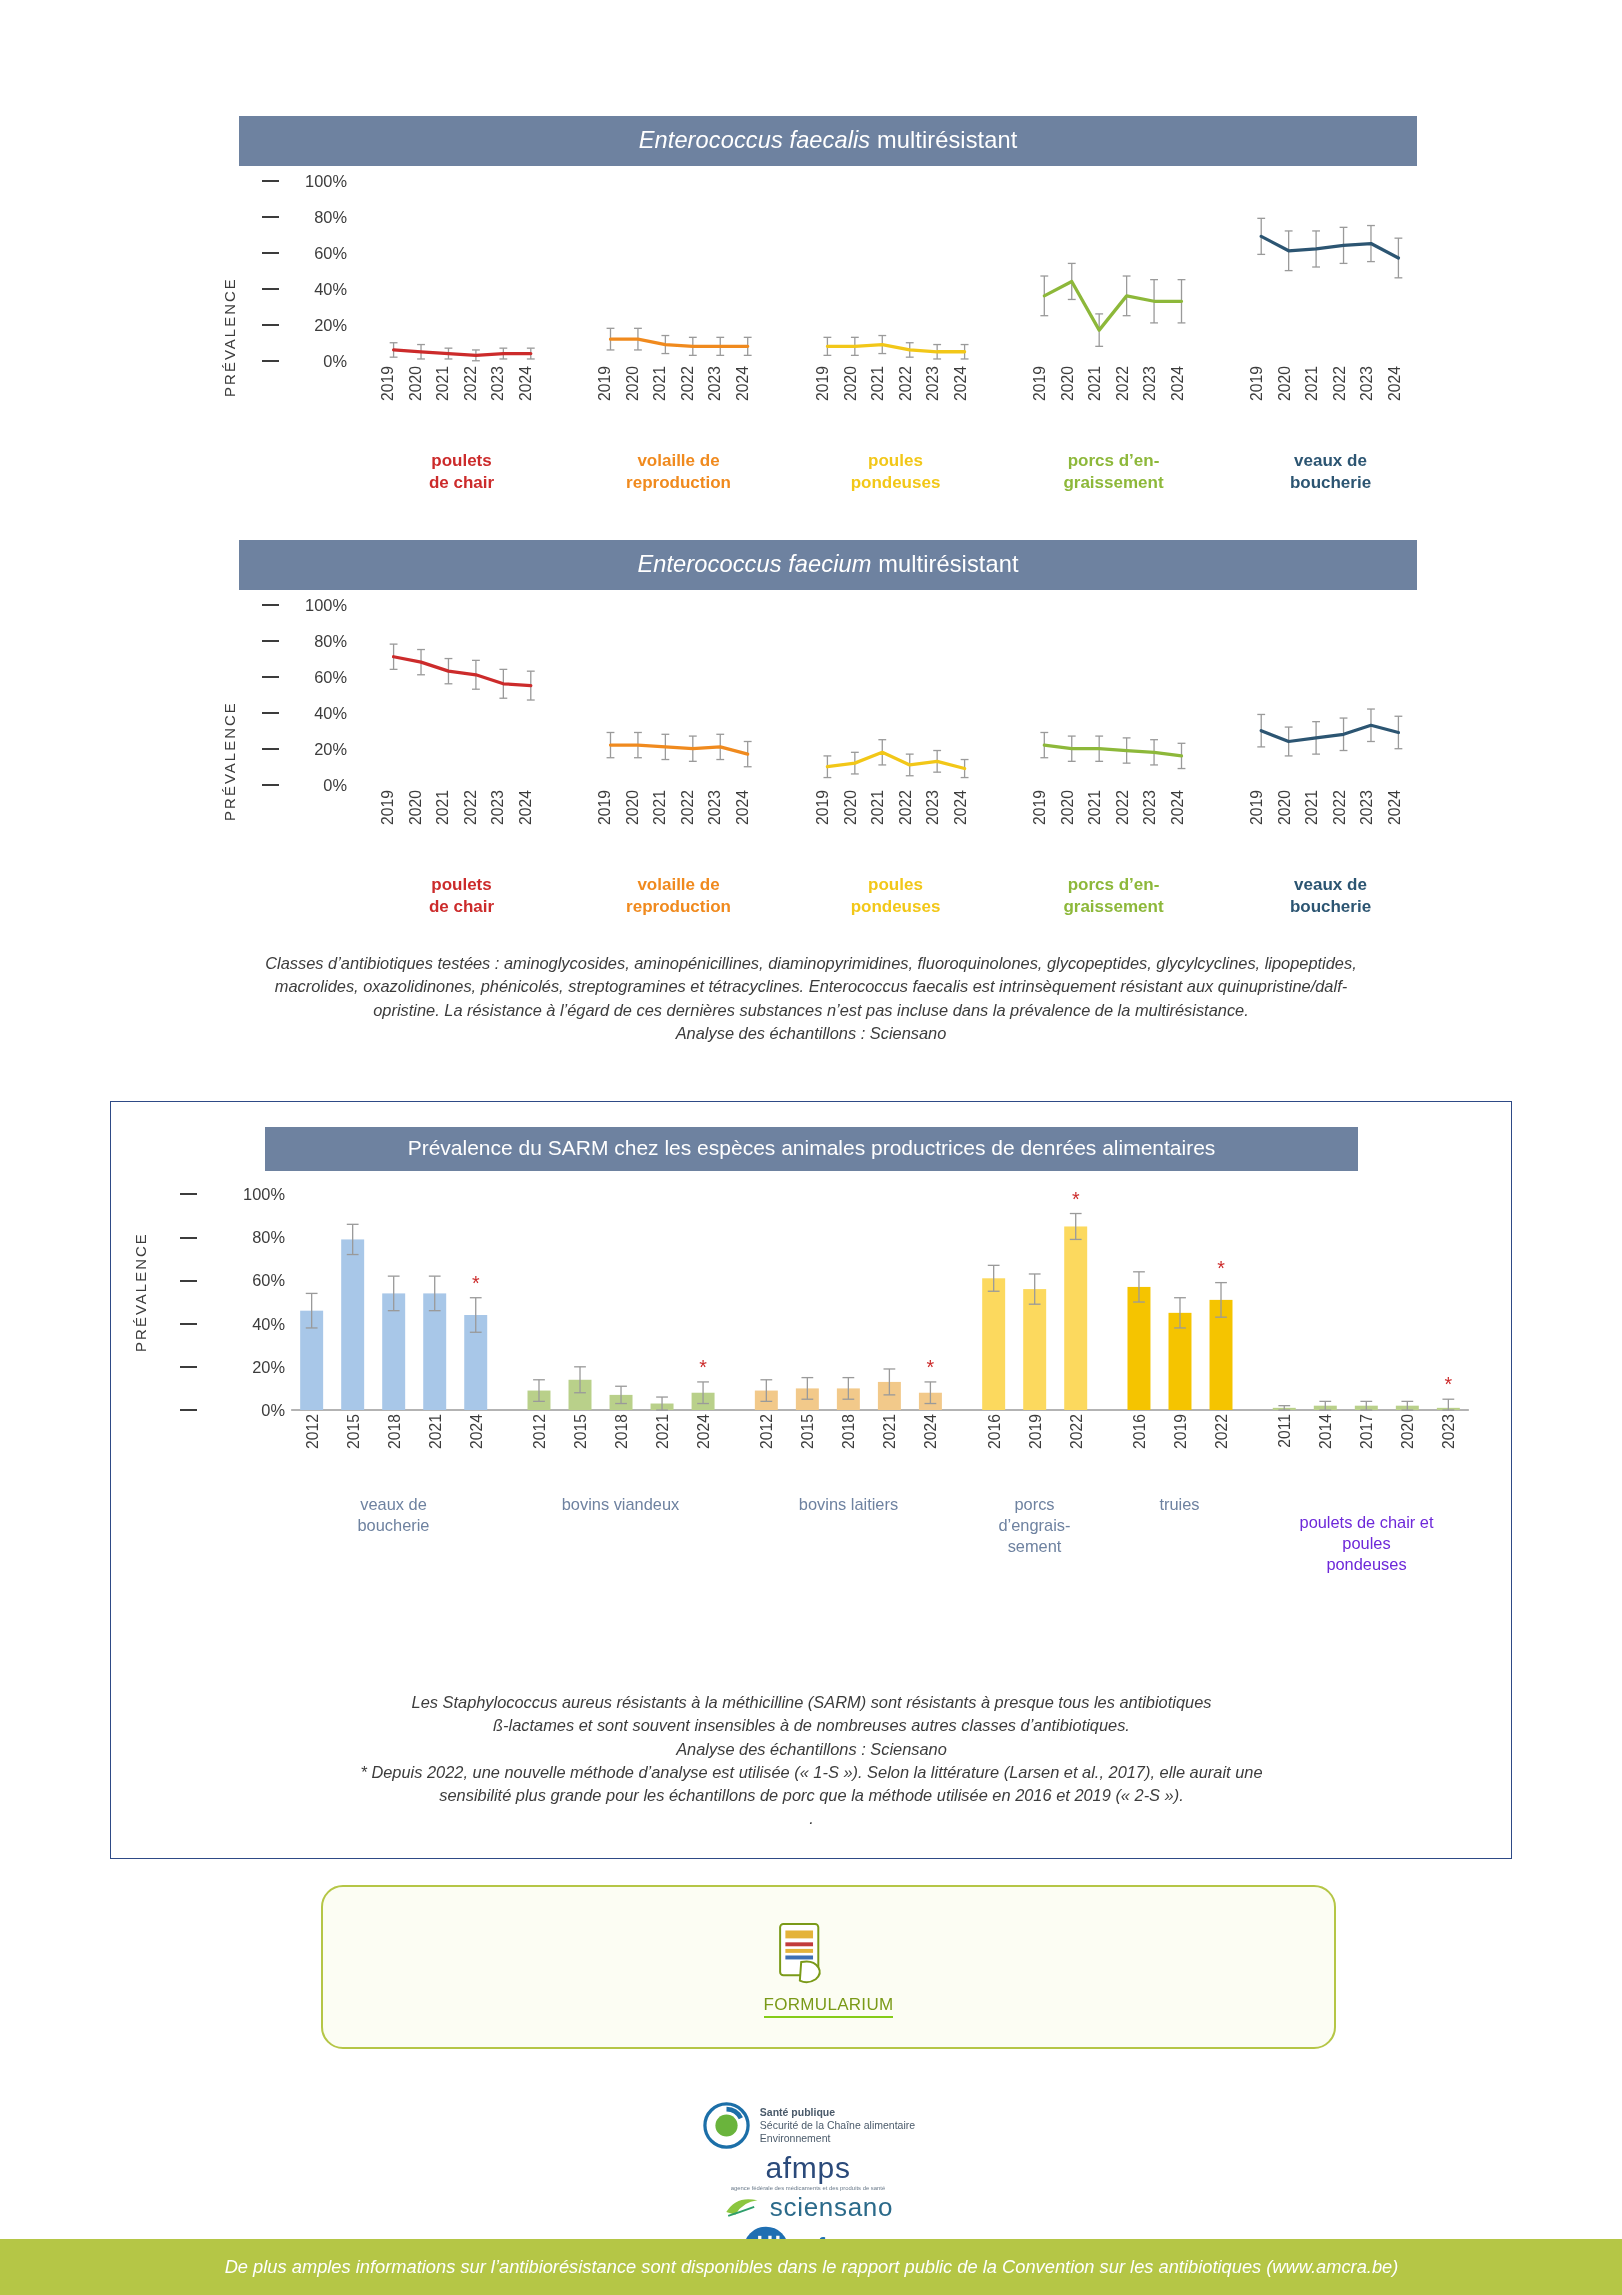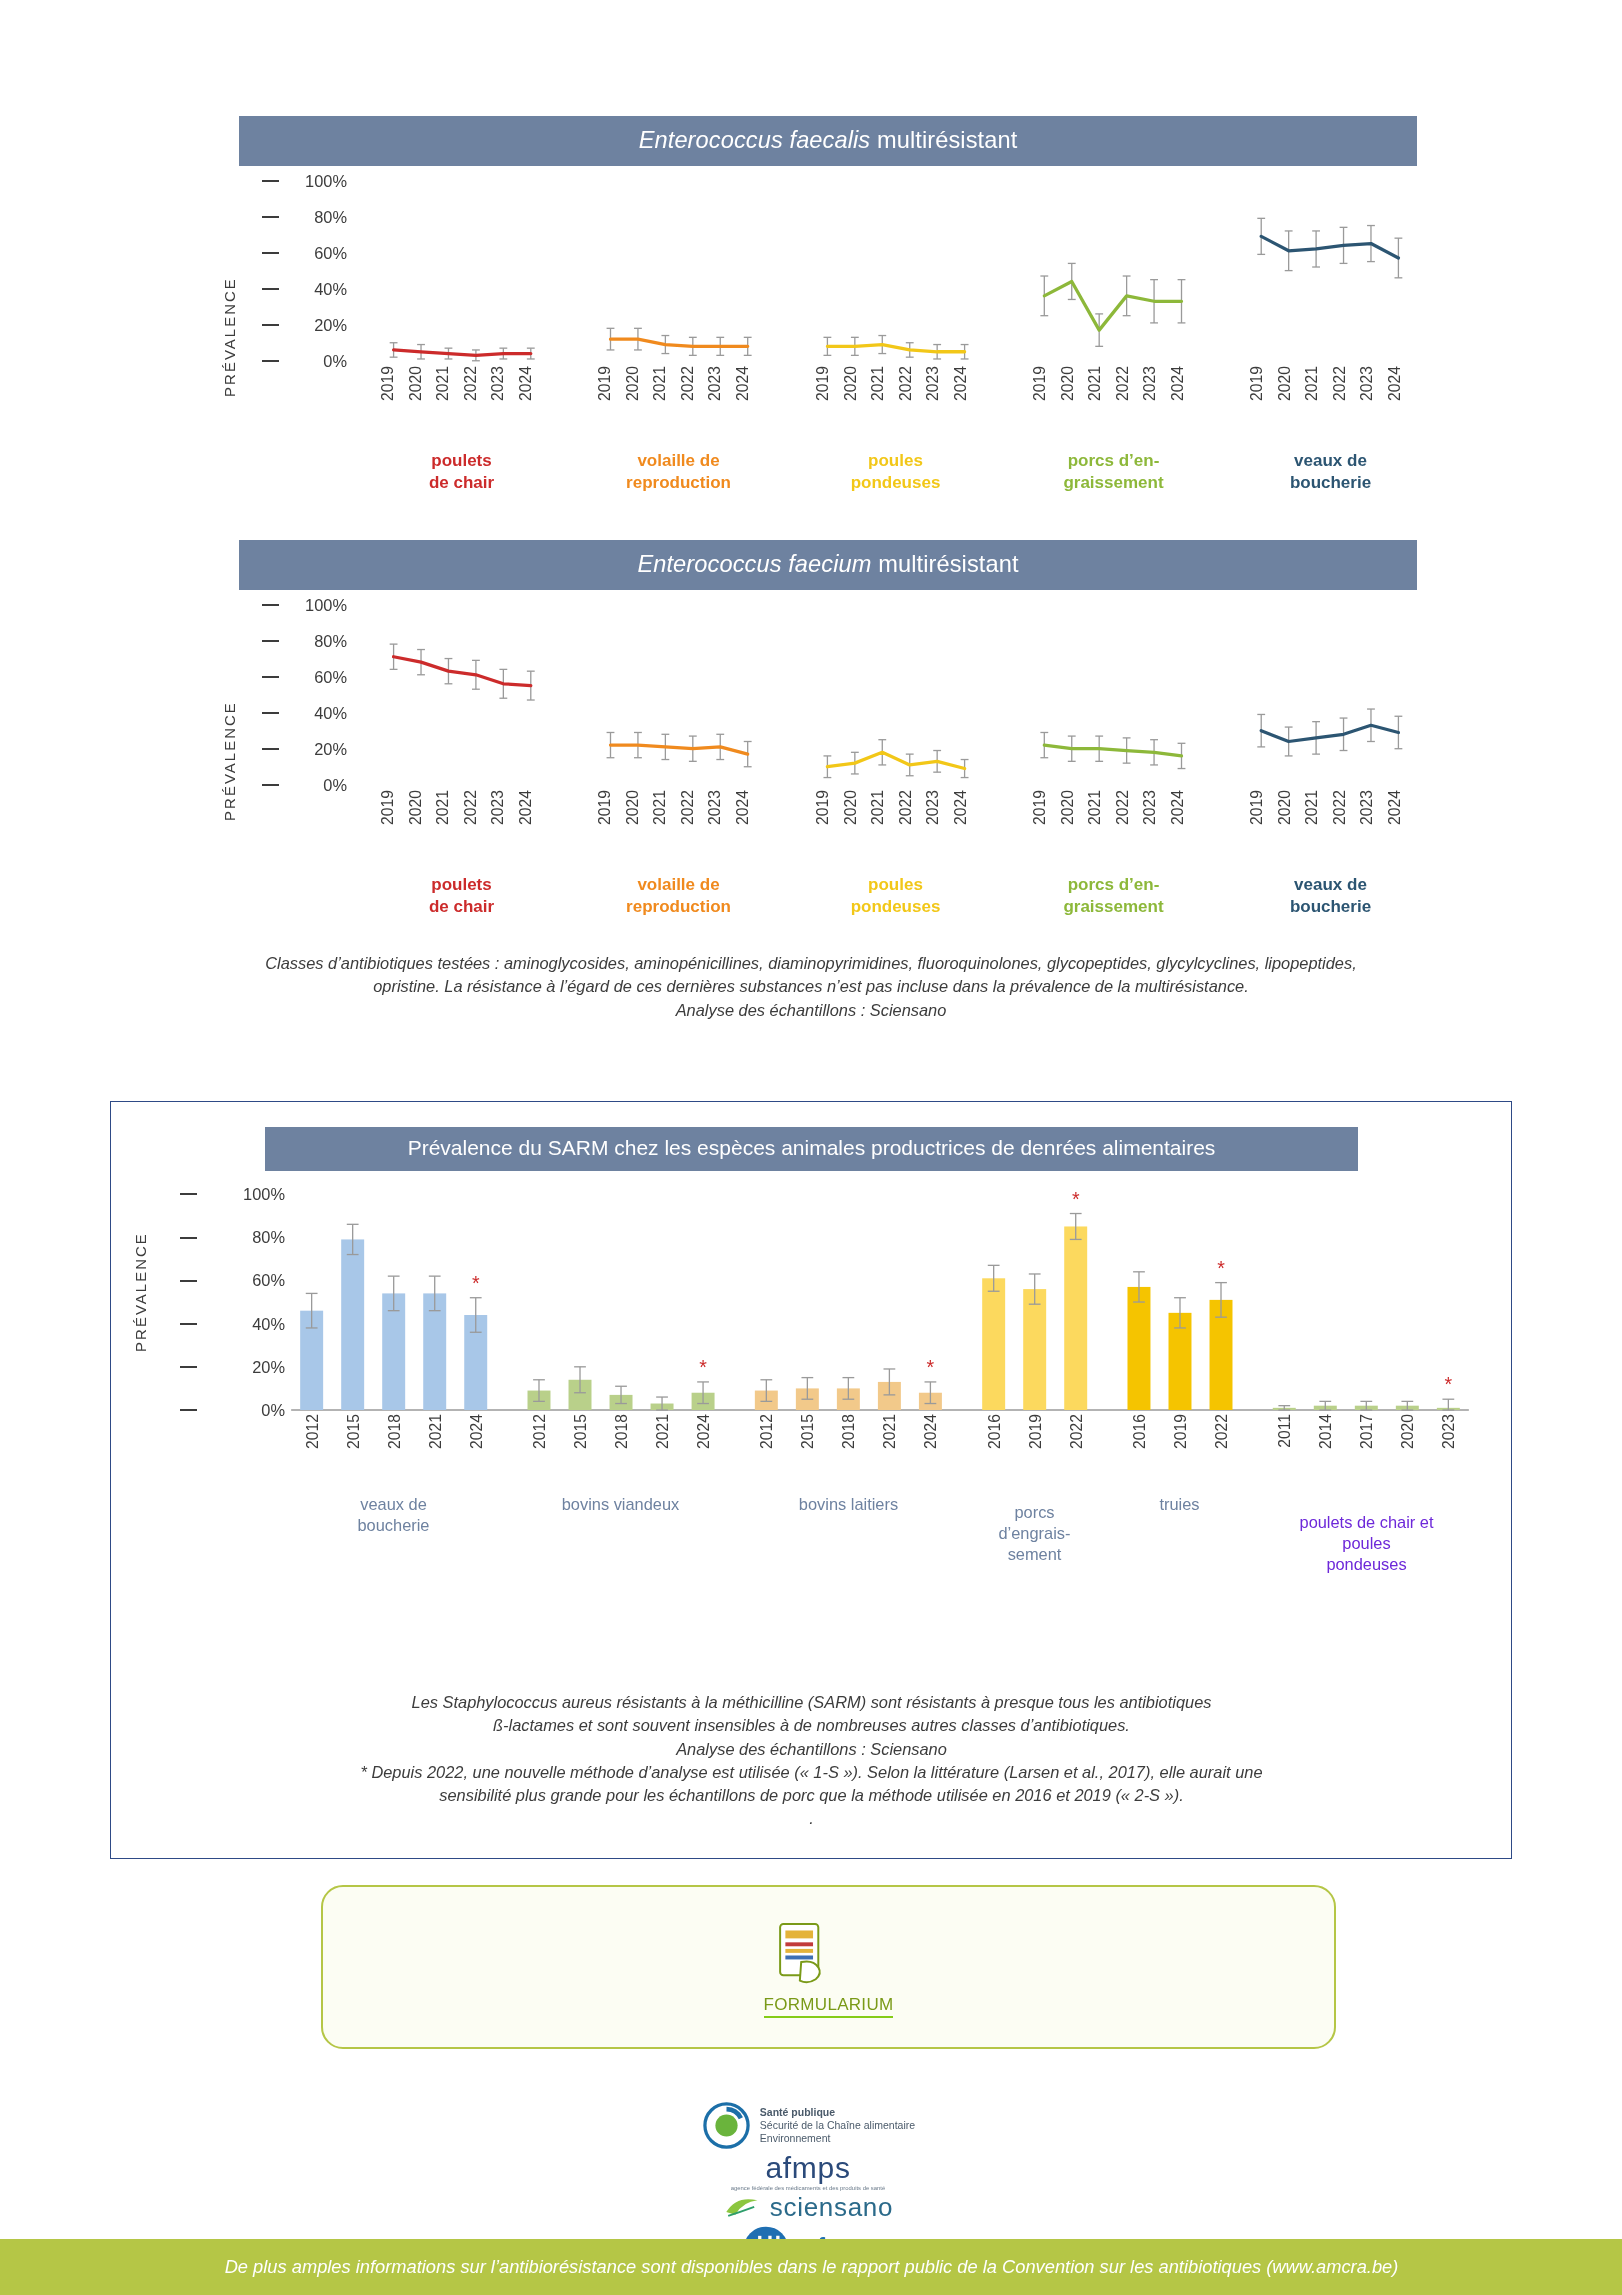--- a/index.html
+++ b/index.html
@@ -489,20 +489,21 @@
         </div>
         <div class="grp-label" style="position: absolute; left: 869px; top: 84px; width: 217px; color: rgb(44, 85, 114);">
           <div>veaux de</div>
           <div>boucherie</div>
         </div>
       </div>
   </div>
 
   <div style="position:absolute;left:39px;top:952px;width:1544px;">
     <div class="note">Classes d’antibiotiques testées : aminoglycosides, aminopénicillines, diaminopyrimidines, fluoroquinolones, glycopeptides, glycylcyclines, lipopeptides,</div>
+    <div class="note">macrolides, oxazolidinones, phénicolés, streptogramines et tétracyclines. Enterococcus faecalis est intrinsèquement résistant aux quinupristine/dalf-</div>
     <div class="note">opristine. La résistance à l’égard de ces dernières substances n’est pas incluse dans la prévalence de la multirésistance.</div>
     <div class="note">Analyse des échantillons : Sciensano</div>
   </div>
 
   <div class="sarm-box" style="left:110px;top:1101px;width:1400px;height:756px;">
     <div style="position:absolute;left:154px;top:25px;width:1093px;">
       <div class="sarm-band">Prévalence du SARM chez les espèces animales productrices de denrées alimentaires</div>
     </div>
 
     <div class="axis-label" style="position:absolute;left:21px;top:190px;transform:translateY(-50%) rotate(180deg);">PRÉVALENCE</div>
@@ -655,21 +656,21 @@
         <div class="xtick" style="position: absolute; left: 508px; top: 3.9px;">2015</div>
         <div class="xtick" style="position: absolute; left: 549px; top: 3.9px;">2018</div>
         <div class="xtick" style="position: absolute; left: 590px; top: 3.9px;">2021</div>
         <div class="xtick" style="position: absolute; left: 631px; top: 3.9px;">2024</div>
         <div class="grp-label" style="position: absolute; left: 429px; top: 84px; width: 257px; color: rgb(110, 130, 160); font-weight: normal; font-size: 16.4px;">
           <div>bovins laitiers</div>
         </div>
         <div class="xtick" style="position: absolute; left: 695px; top: 3.9px;">2016</div>
         <div class="xtick" style="position: absolute; left: 736px; top: 3.9px;">2019</div>
         <div class="xtick" style="position: absolute; left: 777px; top: 3.9px;">2022</div>
-        <div class="grp-label" style="position: absolute; left: 656px; top: 92px; width: 175px; color: rgb(110, 130, 160); font-weight: normal; font-size: 16.4px;">
+        <div class="grp-label" style="position: absolute; left: 656px; top: 84px; width: 175px; color: rgb(110, 130, 160); font-weight: normal; font-size: 16.4px;">
           <div>porcs</div>
           <div>d’engrais-</div>
           <div>sement</div>
         </div>
         <div class="xtick" style="position: absolute; left: 840px; top: 3.9px;">2016</div>
         <div class="xtick" style="position: absolute; left: 881px; top: 3.9px;">2019</div>
         <div class="xtick" style="position: absolute; left: 922px; top: 3.9px;">2022</div>
         <div class="grp-label" style="position: absolute; left: 801px; top: 84px; width: 175px; color: rgb(110, 130, 160); font-weight: normal; font-size: 16.4px;">
           <div>truies</div>
         </div>

